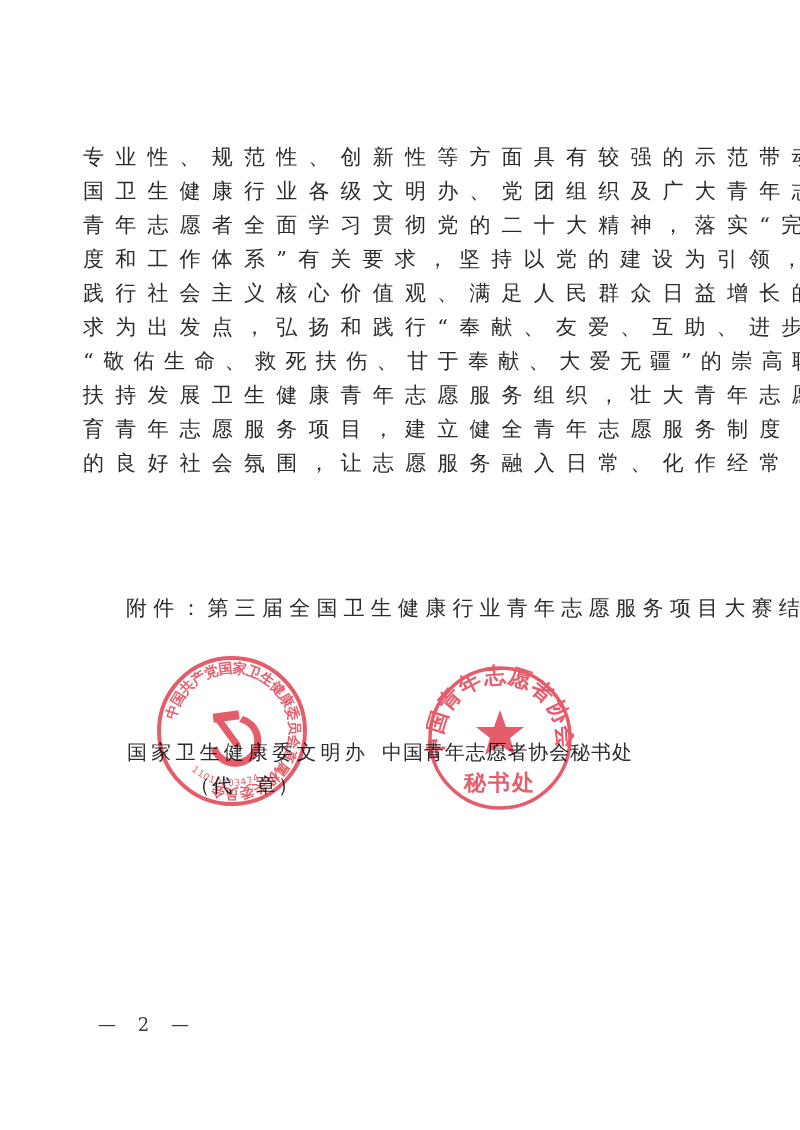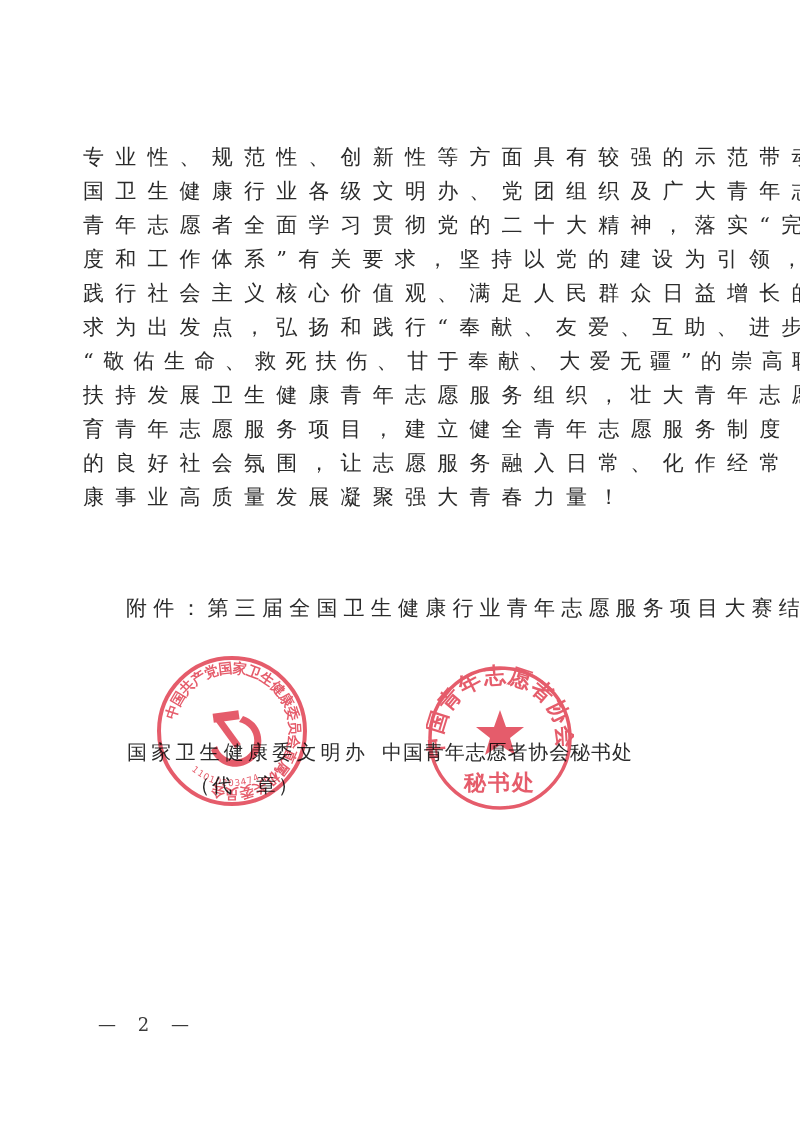--- a/index.html
+++ b/index.html
@@ -86,21 +86,20 @@
     <div class="line">专业性、规范性、创新性等方面具有较强的示范带动作用。希望全</div>
     <div class="line">国卫生健康行业各级文明办、党团组织及广大青年志愿服务组织、</div>
     <div class="line">青年志愿者全面学习贯彻党的二十大精神，落实“完善志愿服务制</div>
     <div class="line">度和工作体系”有关要求，坚持以党的建设为引领，坚持以培育和</div>
     <div class="line">践行社会主义核心价值观、满足人民群众日益增长的卫生健康需</div>
     <div class="line">求为出发点，弘扬和践行“奉献、友爱、互助、进步”的志愿精神和</div>
     <div class="line" style="letter-spacing:9.4px;">“敬佑生命、救死扶伤、甘于奉献、大爱无疆”的崇高职业精神，积极</div>
     <div class="line">扶持发展卫生健康青年志愿服务组织，壮大青年志愿服务队伍，培</div>
     <div class="line">育青年志愿服务项目，建立健全青年志愿服务制度，营造志愿服务</div>
     <div class="line">的良好社会氛围，让志愿服务融入日常、化作经常，为推动卫生健</div>
-    <div class="line">康事业高质量发展凝聚强大青春力量！</div>
   </div>
 
   <div class="attachment">附件：第三届全国卫生健康行业青年志愿服务项目大赛结果</div>
 
   <svg class="seal seal-left" viewBox="0 0 154 154">
     <defs>
       <path id="rimL" d="M 77,77 m -58,0 a 58,58 0 1,1 116,0 a 58,58 0 1,1 -116,0"></path>
       <path id="rimLbottom" d="M 22,96 A 60,60 0 0,0 132,96"></path>
     </defs>
     <circle cx="77" cy="77" r="73" fill="none" stroke="#e0384a" stroke-width="4"></circle>

